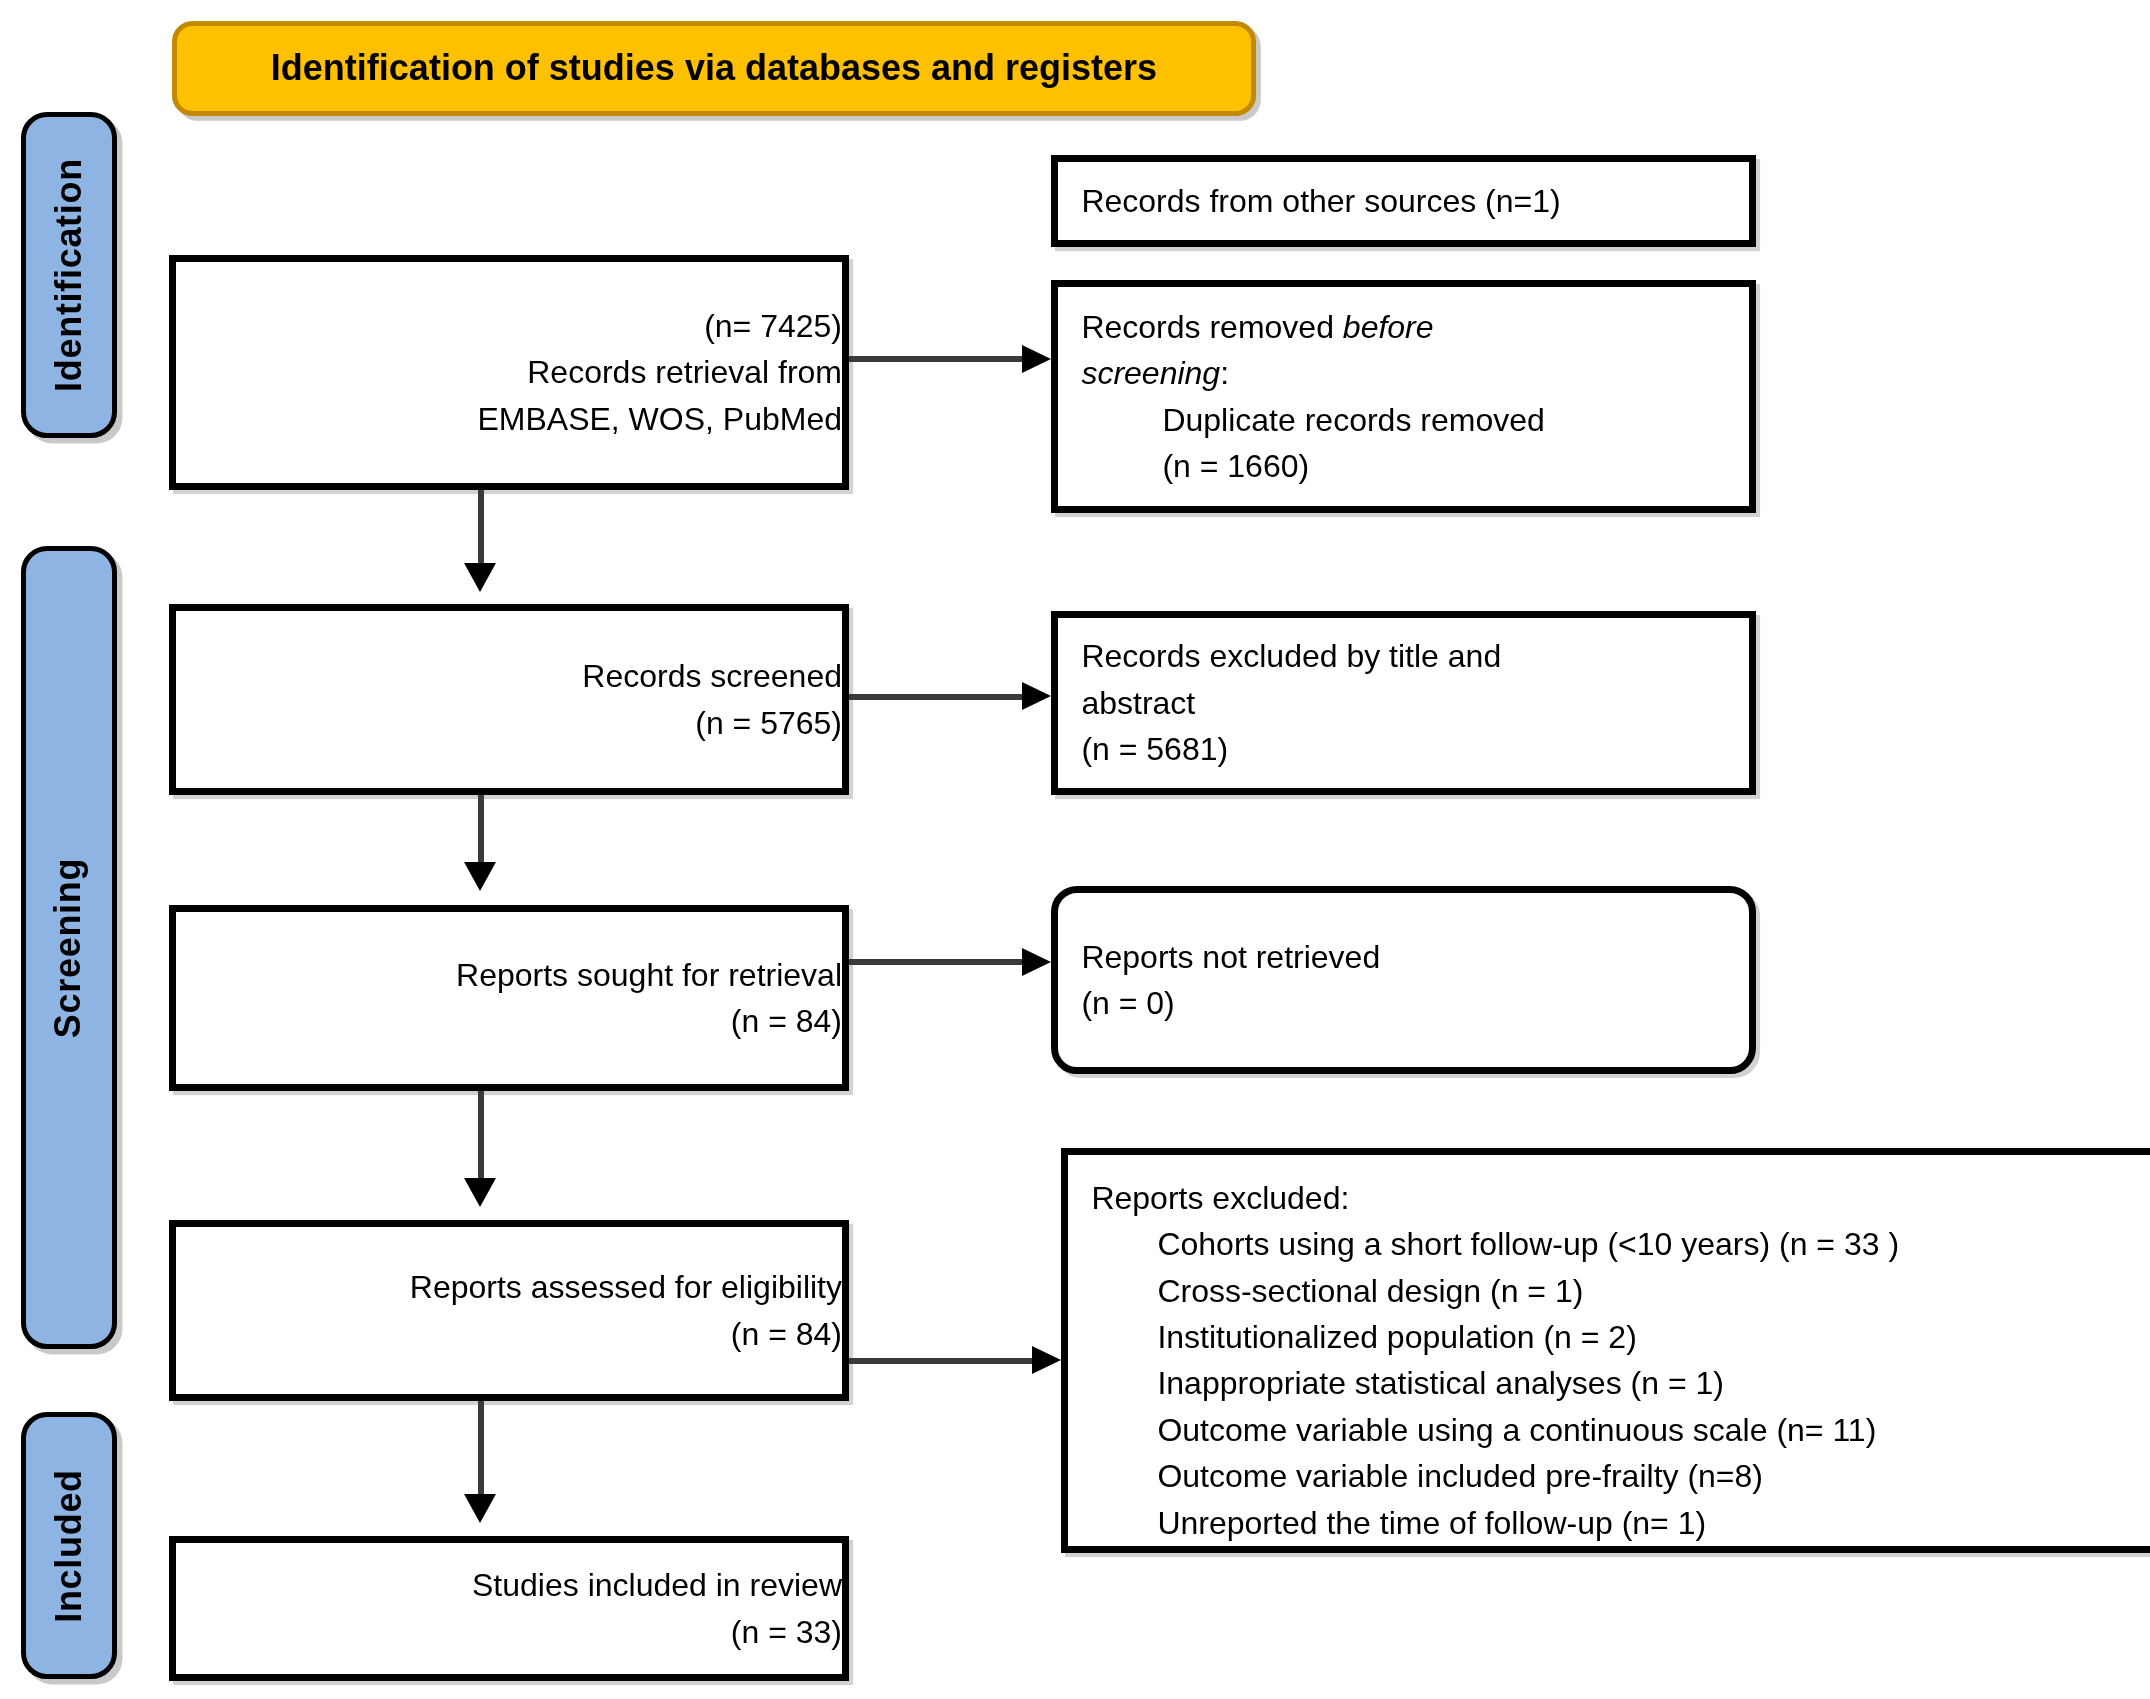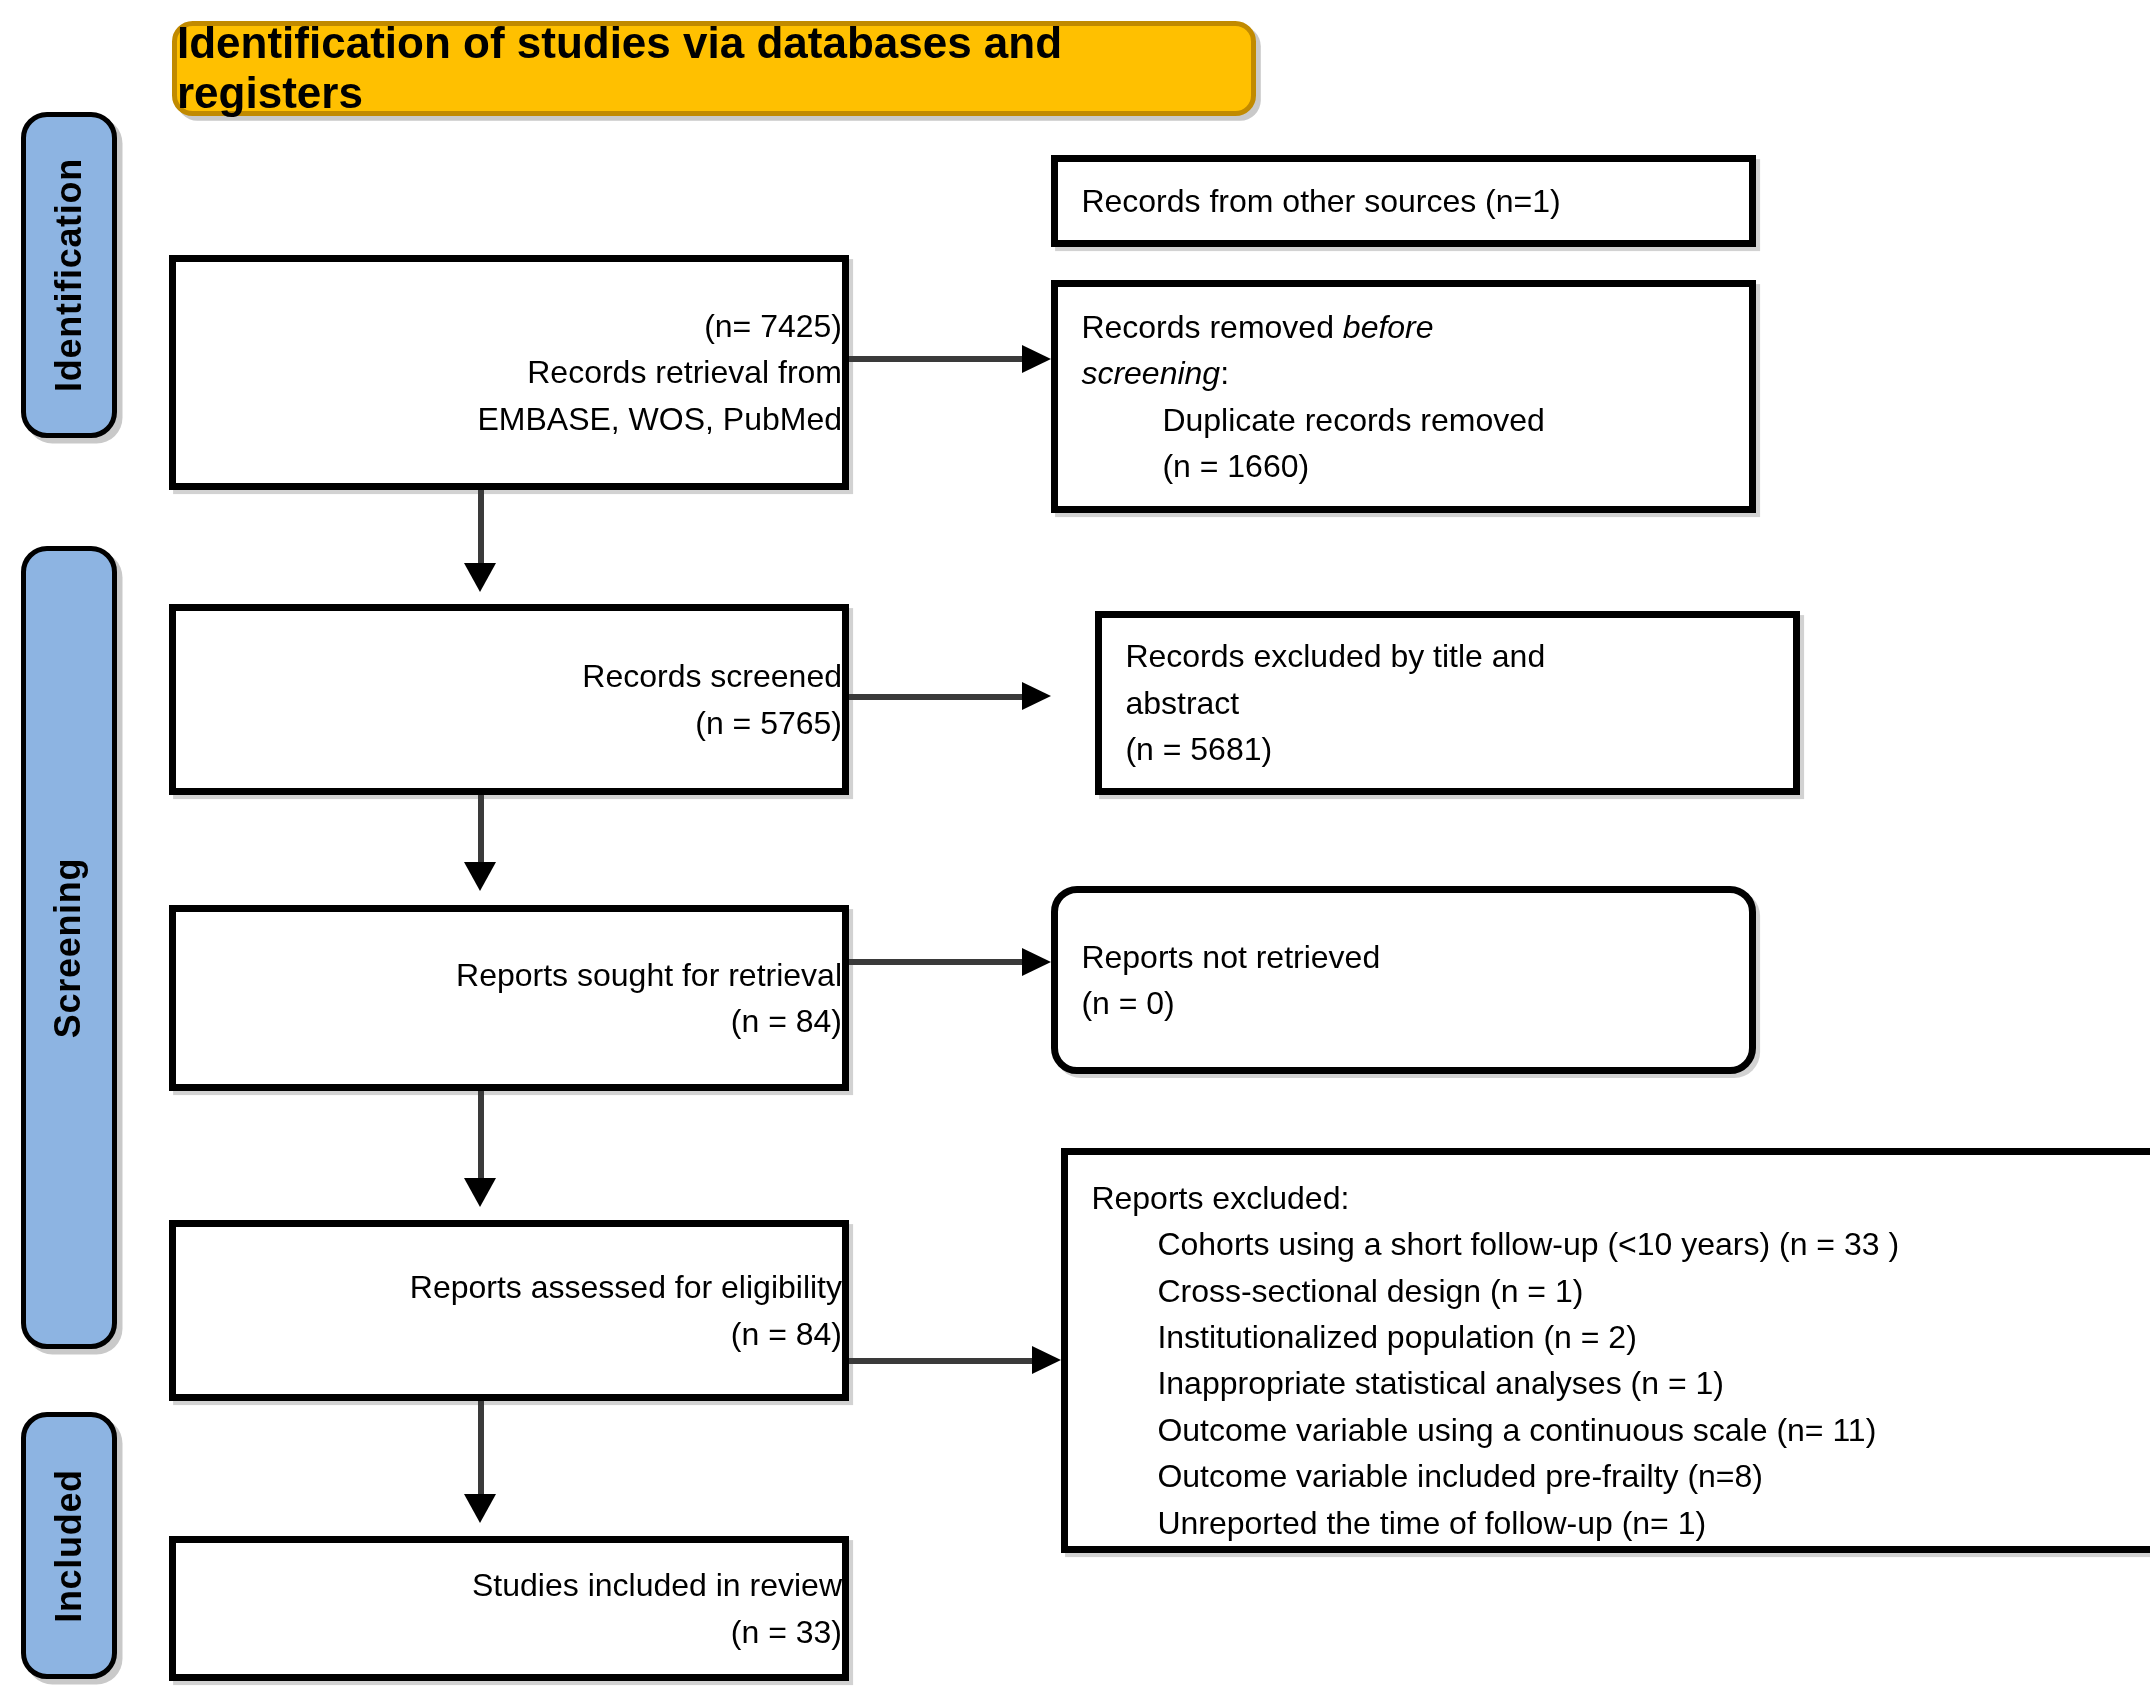--- a/index.html
+++ b/index.html
@@ -14,23 +14,23 @@
 
   
   .banner {
     position: absolute;
     left: 172px; top: 20.6px;
     width: 1084px; height: 95px;
     background: var(--banner-bg, #FFC000);
     border: 5.5px solid var(--banner-border, #C18A00);
     border-radius: 20.6px;
     box-shadow: 4.8px 4.8px 0 #c9c9c9;
-    display: flex; align-items: center; justify-content: flex-end;
+    display: flex; align-items: center; justify-content: center;
     box-sizing: border-box;
-    font-size: 44px; font-weight: bold;
+    font-size: 36px; font-weight: bold;
   }
 
   
   .stage {
     position: absolute;
     left: 20.6px; width: 96px;
     background: var(--stage-bg, #8DB4E2);
     border: 5.5px solid #000000;
     border-radius: 26px;
     box-shadow: 5.5px 5.5px 0 #c9c9c9;
@@ -62,21 +62,21 @@
   .indented   { padding-left: 81px; }
 
   .box-identified    { left: 169px;  top: 255px;  width: 680px;  height: 235px; }
   .box-screened      { left: 169px;  top: 604px;  width: 680px;  height: 191px; }
   .box-sought        { left: 169px;  top: 905px; width: 680px;  height: 186px; }
   .box-assessed      { left: 169px;  top: 1220px; width: 680px;  height: 181px; }
   .box-included      { left: 169px;  top: 1536px; width: 680px;  height: 145px; }
 
   .box-other-sources { left: 1051px; top: 131px;  width: 705px; height: 92px; }
   .box-removed       { left: 1051px; top: 256px;  width: 705px; height: 233px; }
-  .box-excl-title    { left: 1095px; top: 587px;  width: 705px; height: 184px; }
+  .box-excl-title    { left: 1051px; top: 587px;  width: 705px; height: 184px; }
   .box-not-retrieved { left: 1051px; top: 862px; width: 705px; height: 188px; border-radius: 26px; }
   .box-reports-excl  { left: 1061px; top: 1124px; width: 1196px; height: 405px; justify-content: flex-end; }
   .box-reports-excl .indented { padding-left: 66px; }
 
   
   .hline {
     position: absolute; height: 5.5px;
     background: var(--arrow, #3a3a3a);
   }
   .vline {

